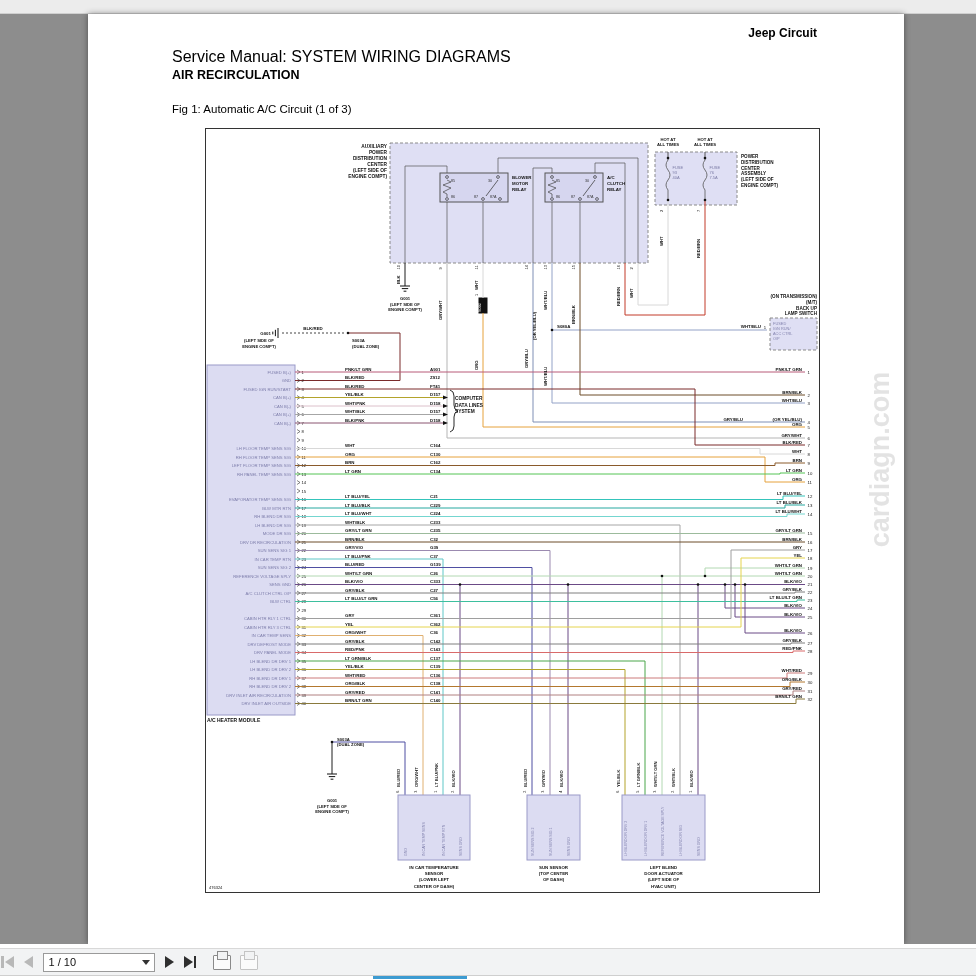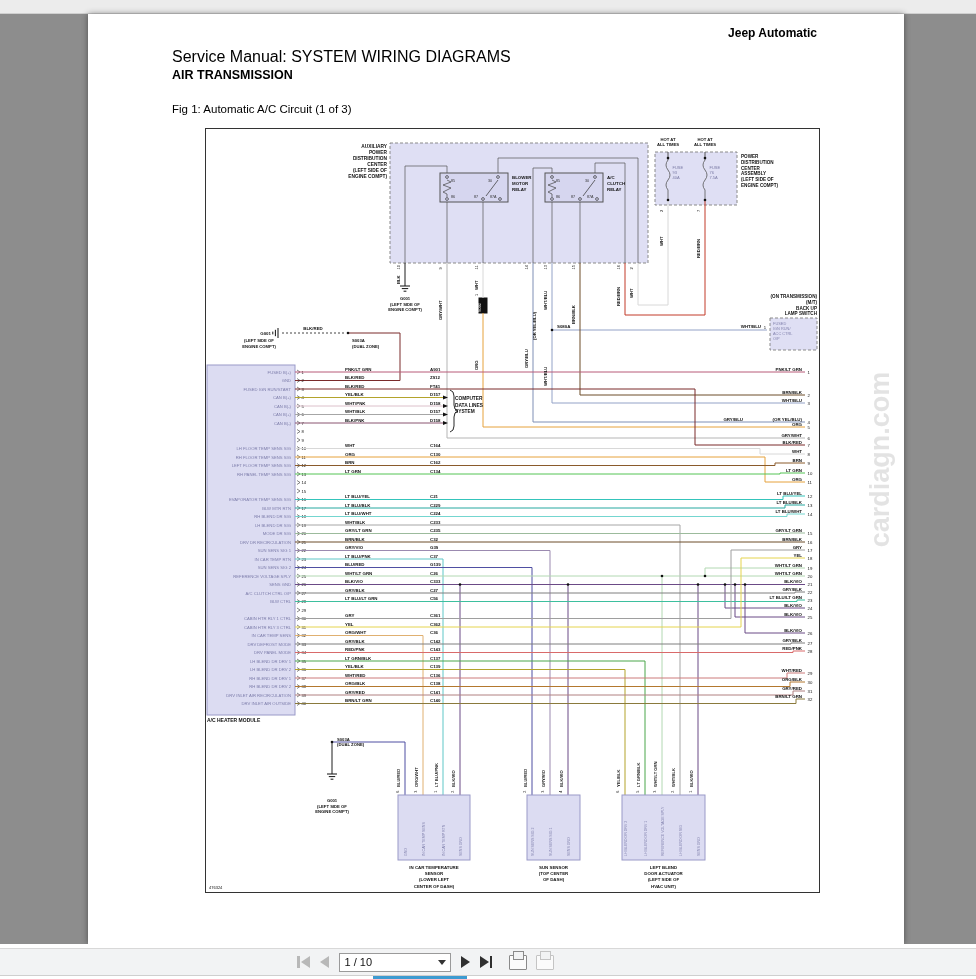--- a/index.html
+++ b/index.html
@@ -28,23 +28,23 @@
   .win-icon.lite:before{border-color:#c4c4c4;}
   .blue-strip{position:absolute;left:373px;bottom:0;width:94px;height:3px;background:#3d9bd1;}
   svg text{font-family:"Liberation Sans",sans-serif;}
 </style>
 </head>
 <body>
 
 <div class="top-strip"></div>
 
 <div class="page">
-  <div class="brand">Jeep Automatic</div>
+  <div class="brand">Jeep Circuit</div>
   <div class="subtitle">Service Manual: SYSTEM WIRING DIAGRAMS</div>
-  <div class="section">AIR TRANSMISSION</div>
+  <div class="section">AIR RECIRCULATION</div>
   <div class="figure">Fig 1: Automatic A/C Circuit (1 of 3)</div>
   <div class="diagram-wrap">
     <svg id="diagram-svg" width="615" height="765" viewBox="0 0 615 765" xmlns="http://www.w3.org/2000/svg">
         <rect x="0.5" y="0.5" width="614" height="764" fill="#fff" stroke="#333" stroke-width="1"></rect>
         <rect x="185" y="15" width="258" height="120" fill="#dfdff4" stroke="#8a8a8a" stroke-width="1" stroke-dasharray="3,2"></rect>
         <rect x="450" y="24" width="82" height="53" fill="#dfdff4" stroke="#8a8a8a" stroke-width="1" stroke-dasharray="3,2"></rect>
         <rect x="565" y="190" width="47" height="32" fill="#dfdff4" stroke="#8a8a8a" stroke-width="1" stroke-dasharray="3,2"></rect>
         <rect x="235" y="45" width="68" height="29" fill="#d6d6ef" stroke="#555555" stroke-width="1"></rect>
         <rect x="340" y="45" width="58" height="29" fill="#d6d6ef" stroke="#555555" stroke-width="1"></rect>
         <rect x="2" y="237" width="88" height="350" fill="#dcdcf2" stroke="#9a9ac8" stroke-width="1"></rect>
@@ -553,21 +553,21 @@
         <text x="380" y="53.5" font-size="3.7" text-anchor="start" fill="#333333" font-weight="normal">30</text>
         <text x="351" y="69.5" font-size="3.7" text-anchor="start" fill="#333333" font-weight="normal">86</text>
         <text x="366" y="69.5" font-size="3.7" text-anchor="start" fill="#333333" font-weight="normal">87</text>
         <text x="382" y="69.5" font-size="3.7" text-anchor="start" fill="#333333" font-weight="normal">87A</text>
       </svg>
   </div>
   <div class="watermark">cardiagn.com</div>
 </div>
 
 <div class="toolbar">
-  <div class="tb-bar" style="padding-left:296px;">
+  <div class="tb-bar" style="">
     <div class="tb-btn">
         <div class="bar"></div>
         <div class="tri-l"></div>
       </div>
     <div class="tb-btn">
         <div class="tri-l"></div>
       </div>
     <div class="page-input">
       <span>1 / 10</span>
       <div class="caret"></div>

